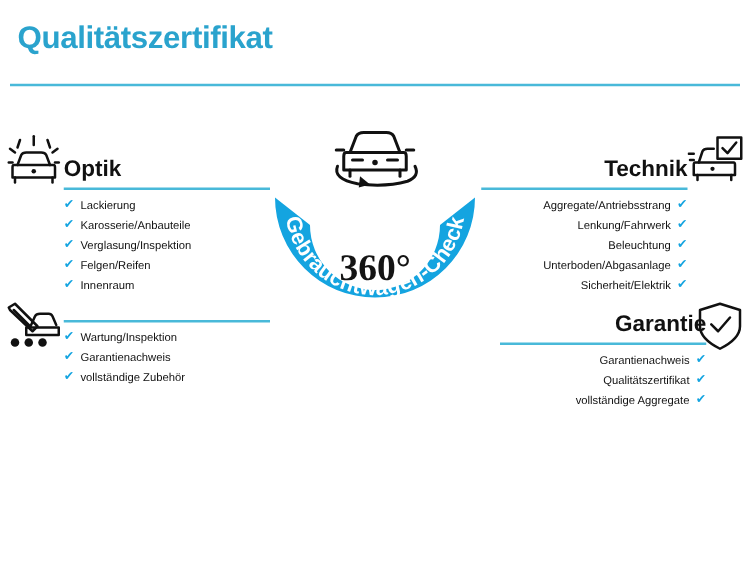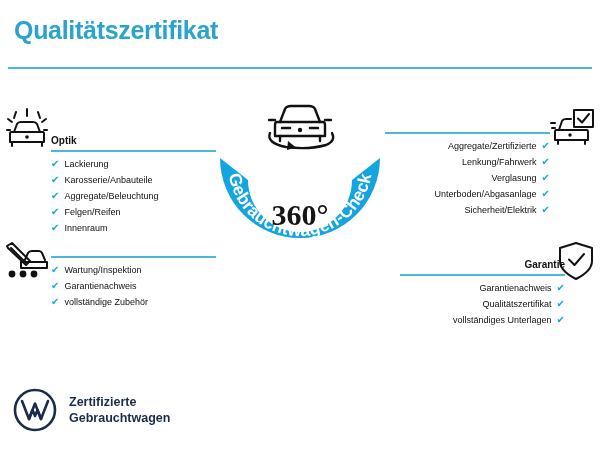--- a/index.html
+++ b/index.html
@@ -19,21 +19,21 @@
   }
   .title-rule{
     position:absolute;left:8px;top:67px;width:584px;height:2px;
     background:#49b9d9;
   }
 
   
   .section{position:absolute;}
   .sec-head{
     display:flex;align-items:flex-end;
-    font-size:10px;font-weight:bold;color:#111;
+    font-size:18px;font-weight:bold;color:#111;
     height:18px;
   }
   .sec-rule{height:2px;background:#49b9d9;margin-top:4px;width:100%;}
   .sec-list{margin:0;padding:0;list-style:none;margin-top:7px;}
   .sec-list li{
     font-size:9px;color:#111;line-height:1.0;
     display:flex;align-items:center;gap:5px;
     margin-bottom:6px;white-space:nowrap;
   }
   .chk{color:#14a4e0;font-size:10px;font-weight:bold;line-height:1;}
@@ -156,21 +156,21 @@
       <li>
           <span class="chk">✔</span>
           <span>Lackierung</span>
         </li>
       <li>
           <span class="chk">✔</span>
           <span>Karosserie/Anbauteile</span>
         </li>
       <li>
           <span class="chk">✔</span>
-          <span>Aggregate/Beleuchtung</span>
+          <span>Verglasung/Inspektion</span>
         </li>
       <li>
           <span class="chk">✔</span>
           <span>Felgen/Reifen</span>
         </li>
       <li>
           <span class="chk">✔</span>
           <span>Innenraum</span>
         </li>
     </ul>
@@ -188,32 +188,33 @@
           <span>Garantienachweis</span>
         </li>
       <li>
           <span class="chk">✔</span>
           <span>vollständige Zubehör</span>
         </li>
     </ul>
   </div>
 
   <div class="section right" id="sec-technik">
-    <div class="sec-rule"></div>
-    <ul class="sec-list">
-      <li>
-          <span>Aggregate/Zertifizierte</span>
+    <div class="sec-head">Technik</div>
+    <div class="sec-rule"></div>
+    <ul class="sec-list">
+      <li>
+          <span>Aggregate/Antriebsstrang</span>
           <span class="chk">✔</span>
         </li>
       <li>
           <span>Lenkung/Fahrwerk</span>
           <span class="chk">✔</span>
         </li>
       <li>
-          <span>Verglasung</span>
+          <span>Beleuchtung</span>
           <span class="chk">✔</span>
         </li>
       <li>
           <span>Unterboden/Abgasanlage</span>
           <span class="chk">✔</span>
         </li>
       <li>
           <span>Sicherheit/Elektrik</span>
           <span class="chk">✔</span>
         </li>
@@ -226,21 +227,21 @@
     <ul class="sec-list">
       <li>
           <span>Garantienachweis</span>
           <span class="chk">✔</span>
         </li>
       <li>
           <span>Qualitätszertifikat</span>
           <span class="chk">✔</span>
         </li>
       <li>
-          <span>vollständiges Unterlagen</span>
+          <span>vollständige Aggregate</span>
           <span class="chk">✔</span>
         </li>
     </ul>
   </div>
 
   <div class="badge-car">
     <svg viewBox="0 0 96 52" width="96" height="52">
       <g fill="none" stroke="#111" stroke-width="2.4" stroke-linejoin="round" stroke-linecap="round">
         <path d="M28 22 L33 9 Q34.5 6 39 6 L57 6 Q61.5 6 63 9 L68 22"></path>
         <path d="M25 22 Q23 22 23 25 L23 36 L73 36 L73 25 Q73 22 71 22 Z"></path>
@@ -266,29 +267,14 @@
       </defs>
 
       <path d="M 22 18 A 80 80 0 1 0 182 18 L 154 40 A 45 45 0 1 1 50 40 Z" fill="#14a4e0"></path>
       <text font-family="Liberation Sans, sans-serif" font-size="17.5" font-weight="bold" fill="#ffffff" letter-spacing="0.2">
         <textPath href="#arcpath" startOffset="50%" text-anchor="middle">Gebrauchtwagen-Check</textPath>
       </text>
     </svg>
     <div class="badge-num">360°</div>
   </div>
 
-  <div class="footer">
-    <div class="vw-mark">
-      <svg viewBox="0 0 44 44" width="44" height="44">
-        <circle cx="22" cy="22" r="20" fill="none" stroke="#1b2b4b" stroke-width="2.6"></circle>
-        <g fill="none" stroke="#1b2b4b" stroke-width="2.6" stroke-linejoin="round" stroke-linecap="round">
-          <path d="M9 13 L16 31 L19.5 22 L22 28 L24.5 22 L28 31 L35 13"></path>
-          <path d="M16 31 L22 15.5 L28 31"></path>
-        </g>
-      </svg>
-    </div>
-    <div class="footer-text">
-      <div>Zertifizierte</div>
-      <div>Gebrauchtwagen</div>
-    </div>
-  </div>
 
 </div>
 
 </body></html>

